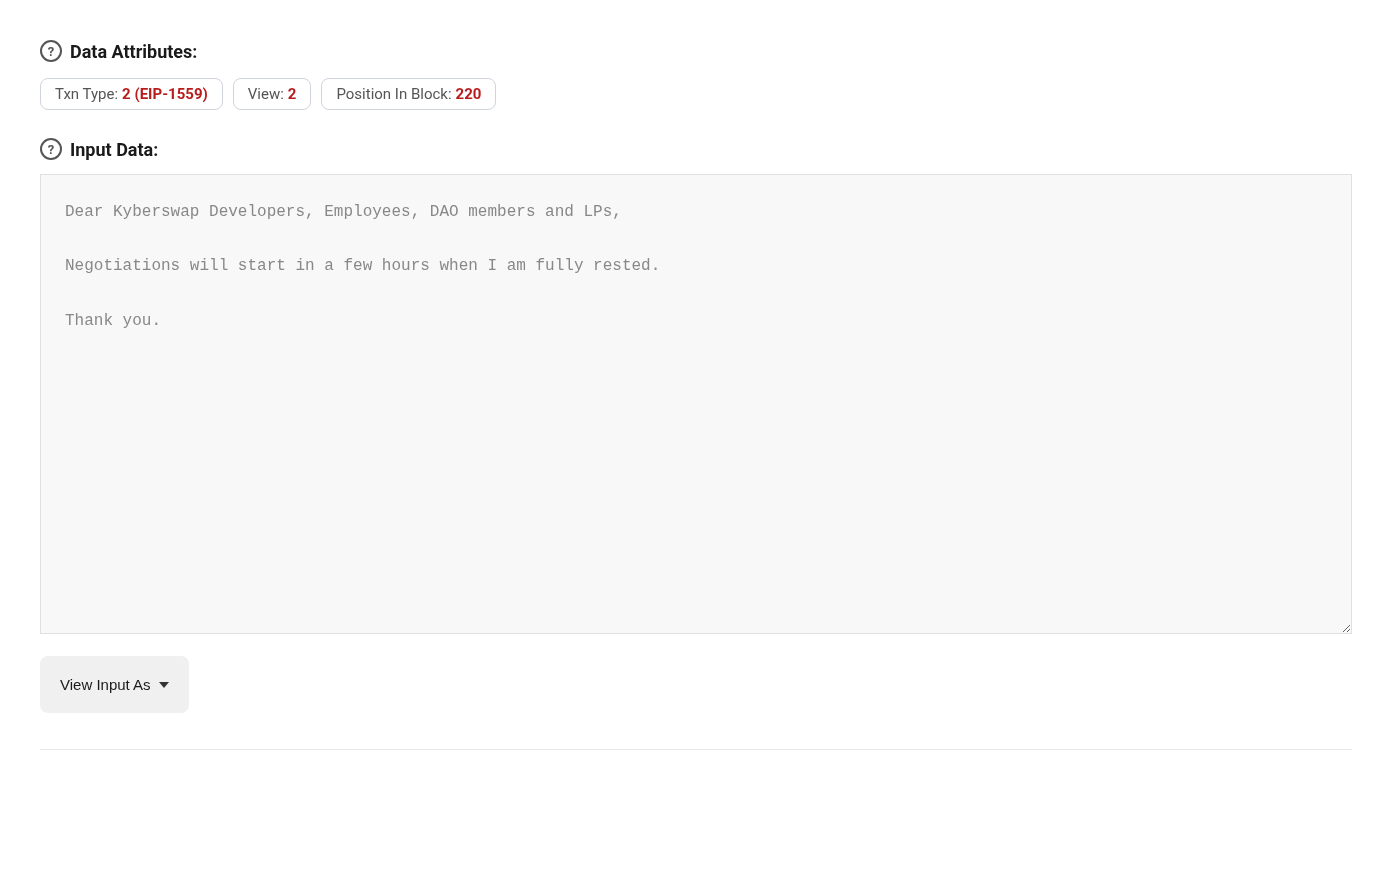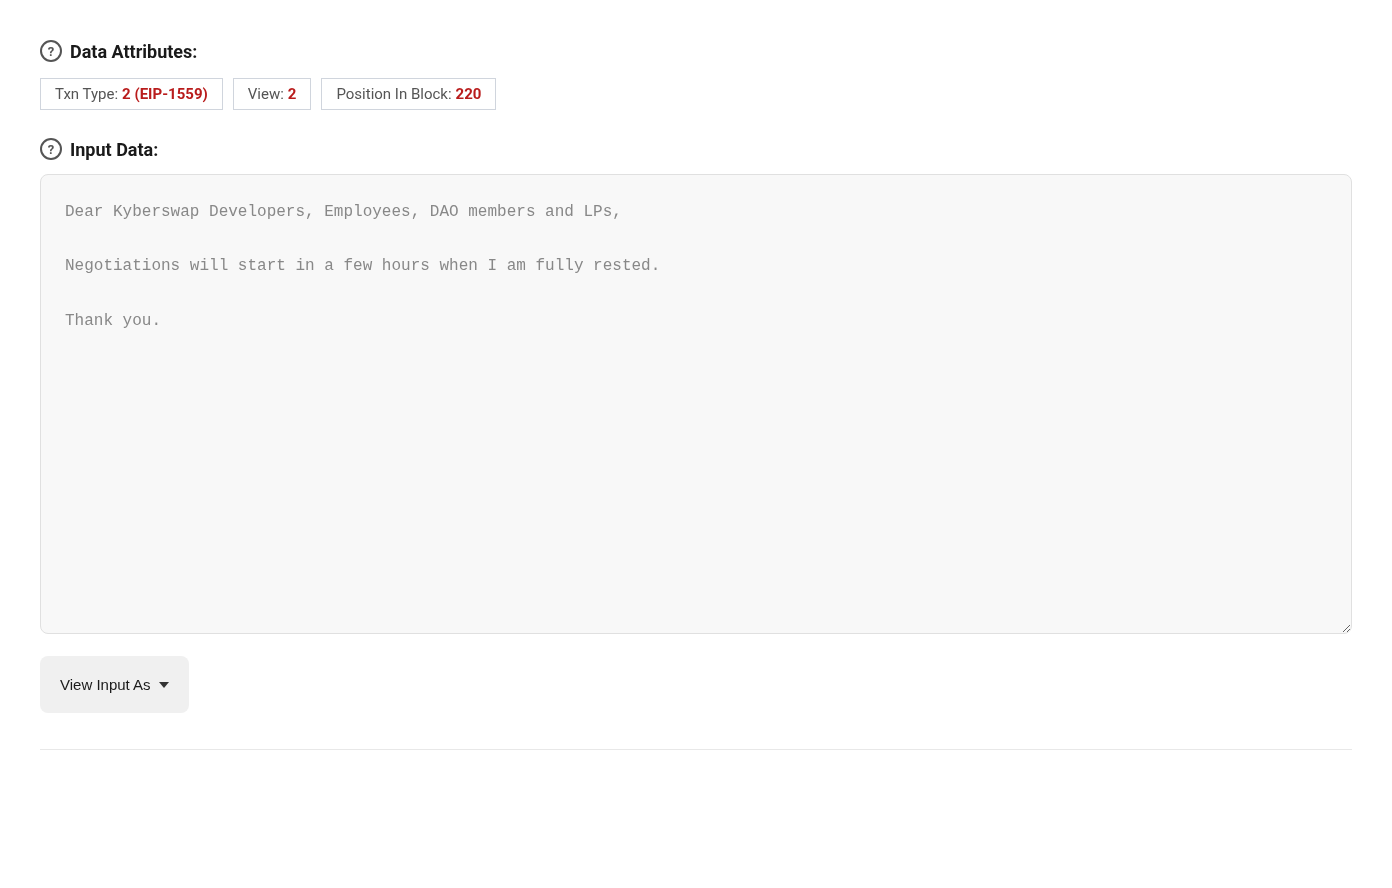--- a/index.html
+++ b/index.html
@@ -50,21 +50,21 @@
       display: flex;
       flex-wrap: wrap;
       gap: 10px;
       margin-bottom: 28px;
     }
 
     .badge {
       display: inline-flex;
       align-items: flex-start;
       border: 1.5px solid #d0d5dd;
-      border-radius: 0;
+      border-radius: 8px;
       padding: 6px 14px;
       font-size: 15px;
       color: #333;
       background: #fff;
     }
 
     .badge-label {
       font-weight: 400;
       color: #555;
     }
@@ -79,21 +79,21 @@
       margin-top: 4px;
     }
 
     .input-data-section .section-title {
       margin-bottom: 14px;
     }
 
     .input-textarea {
       width: 100%;
       border: 1.5px solid #e0e0e0;
-      border-radius: 8px;
+      border-radius: 0;
       background: #f8f8f8;
       padding: 24px 24px;
       font-family: 'Courier New', Courier, monospace;
       font-size: 16px;
       color: #888;
       line-height: 1.7;
       resize: both;
       min-height: 460px;
       outline: none;
     }

